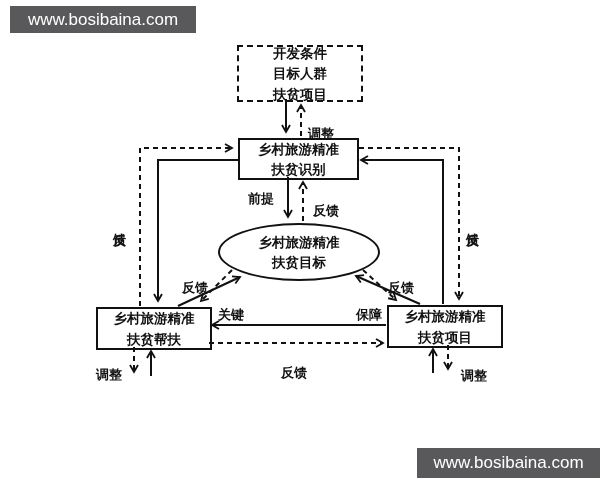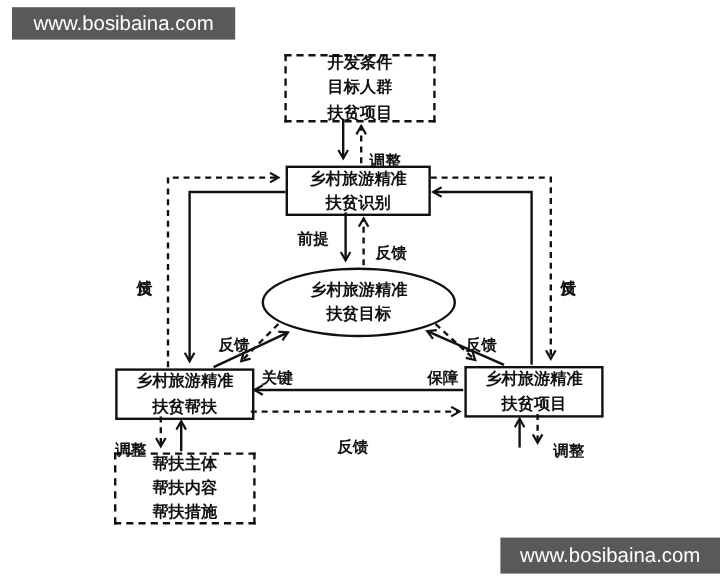--- a/index.html
+++ b/index.html
@@ -52,25 +52,20 @@
   <div class="node" style="left:96px;top:307px;width:112px;height:39px;">
     <span>乡村旅游精准</span>
     <span>扶贫帮扶</span>
   </div>
 
   <div class="node" style="left:387px;top:305px;width:112px;height:39px;">
     <span>乡村旅游精准</span>
     <span>扶贫项目</span>
   </div>
 
-  <div class="node dashed" style="left:95px;top:377px;width:114px;height:56px;">
-    <span>帮扶主体</span>
-    <span>帮扶内容</span>
-    <span>帮扶措施</span>
-  </div>
 
 
   <div class="lbl" style="left:308px;top:111px;">调整</div>
   <div class="lbl" style="left:248px;top:176px;">前提</div>
   <div class="lbl" style="left:313px;top:188px;">反馈</div>
   <div class="lbl vert" style="left:110px;top:208px;">反馈</div>
   <div class="lbl vert" style="left:463px;top:208px;">反馈</div>
   <div class="lbl" style="left:182px;top:265px;">反馈</div>
   <div class="lbl" style="left:218px;top:292px;">关键</div>
   <div class="lbl" style="left:356px;top:292px;">保障</div>

